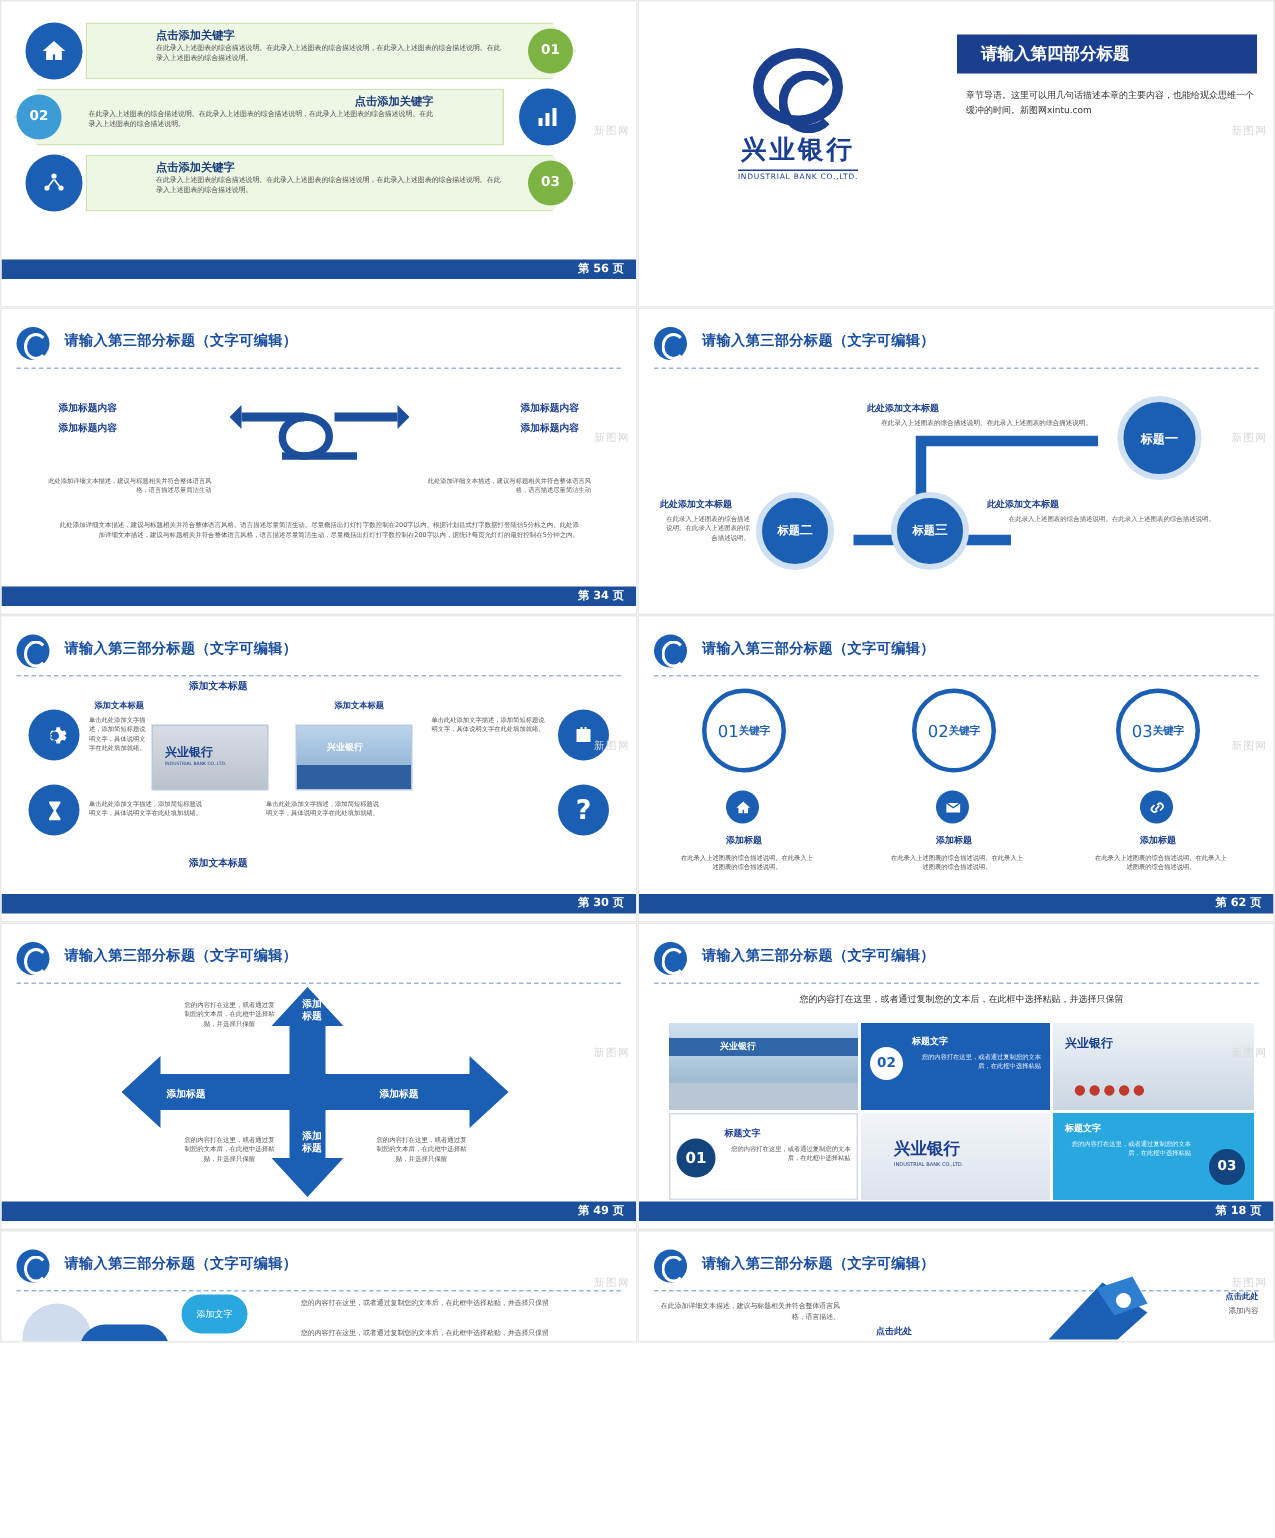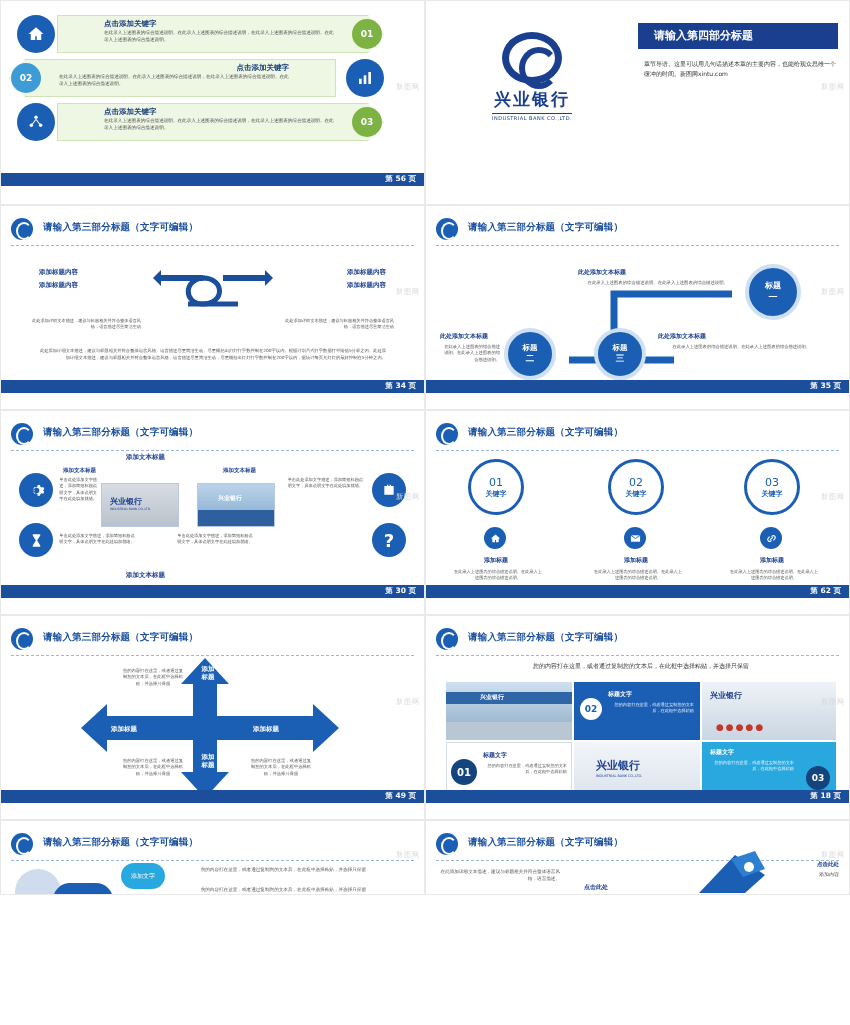--- a/index.html
+++ b/index.html
@@ -33,21 +33,21 @@
   .hdr .title {
     position:absolute; left:32px; top:3px;
     font-size:9.5px; font-weight:bold; color:#1a4fa0;
     letter-spacing:.2px; white-space:nowrap;
   }
   .hdr .dash {
     position:absolute; left:0; right:0; bottom:-4px;
     border-top:1px dashed #9bb6dc;
   }
   .footbar {
-    position:absolute; bottom:16px; left:0; width:100%; height:13px;
+    position:absolute; bottom:5px; left:0; width:100%; height:13px;
     background:#1b4f9b;
   }
   .footbar .pg {
     position:absolute; right:8px; top:1px;
     color:#fff; font-size:7.5px; font-weight:bold;
   }
   .wm {
     position:absolute; right:4px; top:40%;
     font-size:7px; color:#d8d8d8; letter-spacing:1px;
   }
@@ -90,21 +90,21 @@
   .bluebar{position:absolute;background:#1b3f8f;}
   .s32txt{position:absolute;font-size:6px;color:#333;line-height:1.65}
 
   
   .t{position:absolute;text-align:right;}
   .b{font-weight:bold;}
   .c-dk{color:#1b3f8f}
   .sm{font-size:5px;line-height:1.5;color:#555}
 
   
-  .ring{position:absolute;border-radius:50%;display:flex;flex-direction:column;align-items:center;justify-content:center;color:#fff;}
+  .ring{position:absolute;border-radius:50%;display:flex;flex-direction:row;align-items:center;justify-content:center;color:#fff;}
   .box{position:absolute;border:1px solid #b9c8de;background:#fff}
 
   
   .ph{position:absolute;overflow:hidden}
 </style>
 </head>
 <body>
 
 <div class="grid">
 
@@ -229,23 +229,20 @@
 
     <div class="t b c-dk" style="left:152px;top:62px;font-size:6px">此处添加文本标题</div>
     <div class="t sm" style="left:152px;top:74px;width:150px;font-size:4.4px">在此录入上述图表的综合描述说明。在此录入上述图表的综合描述说明。</div>
 
     <div class="t b c-dk" style="left:14px;top:126px;font-size:6px">此处添加文本标题</div>
     <div class="t sm" style="left:14px;top:138px;width:60px;font-size:4.3px">在此录入上述图表的综合描述说明。在此录入上述图表的综合描述说明。</div>
 
     <div class="t b c-dk" style="left:232px;top:126px;font-size:6px">此处添加文本标题</div>
     <div class="t sm" style="left:232px;top:138px;width:152px;font-size:4.3px">在此录入上述图表的综合描述说明。在此录入上述图表的综合描述说明。</div>
 
-    <div class="footbar">
-      <div class="pg">第 35 页</div>
-    </div>
     <div class="wm">新图网</div>
   </div>
 
   <div class="slide">
     <div class="hdr">
       <div class="logo">
           <div class="swirl"></div>
         </div>
       <div class="title">请输入第三部分标题（文字可编辑）</div>
       <div class="dash"></div>

